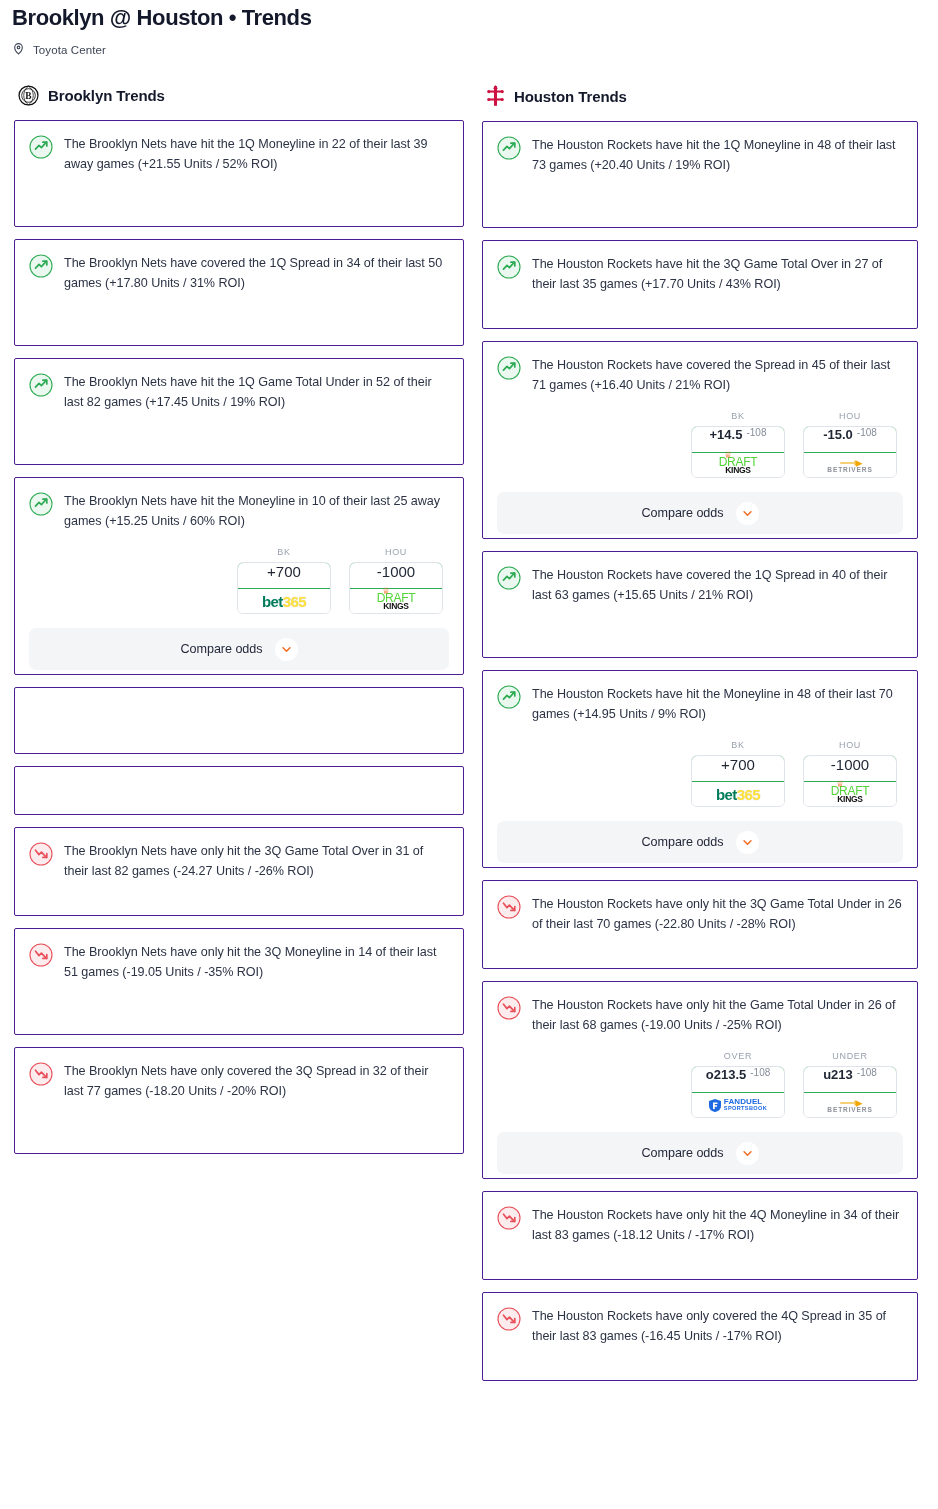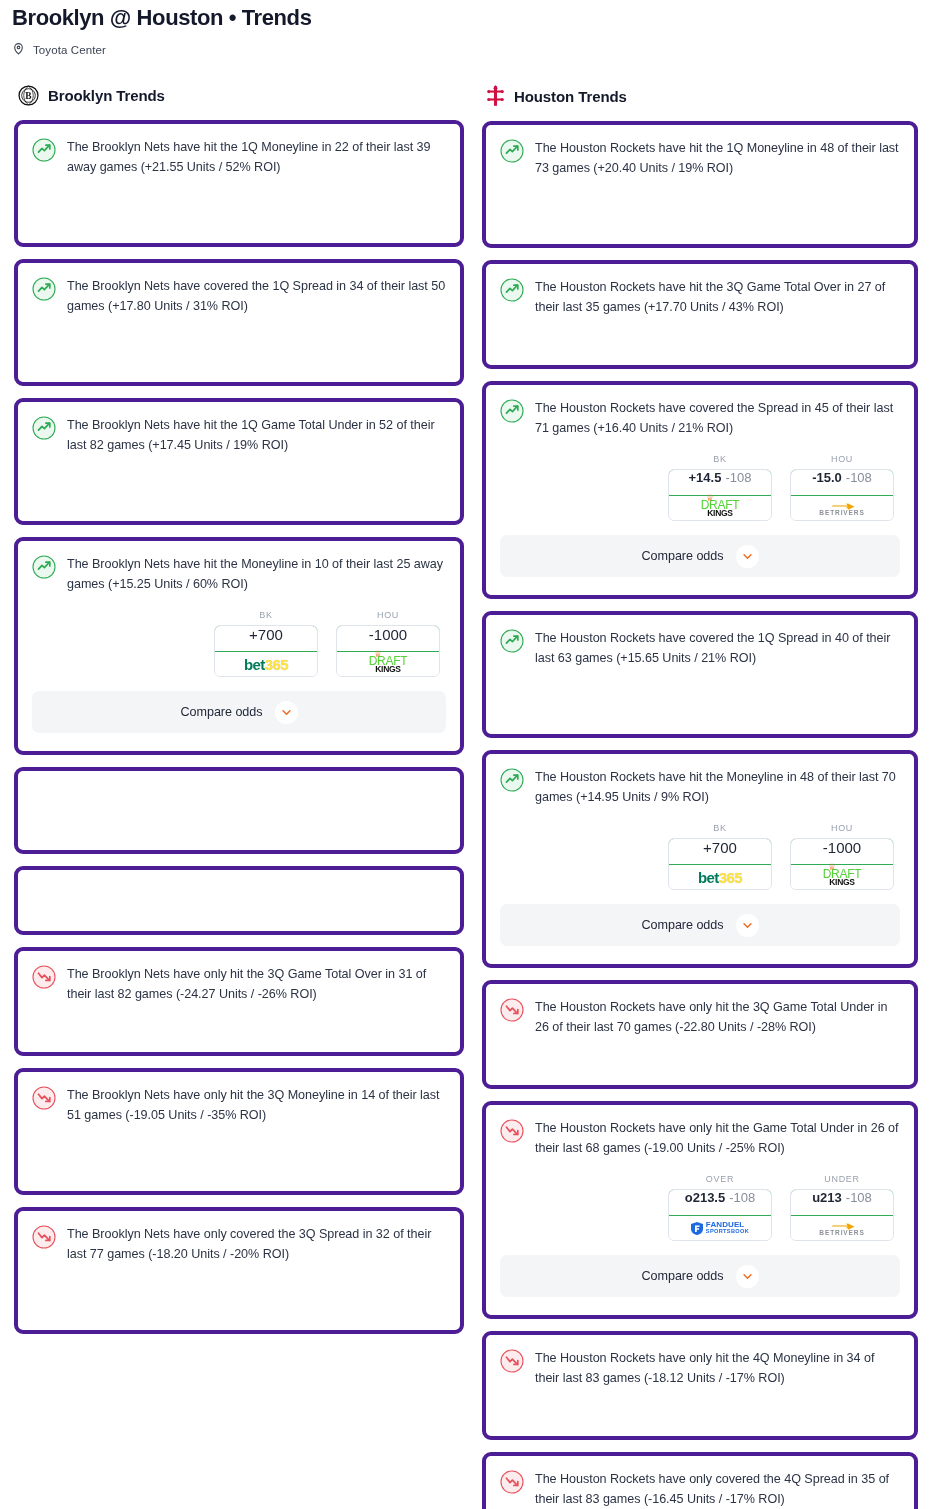--- a/index.html
+++ b/index.html
@@ -55,25 +55,25 @@
   .col-header-title {
     font-size: 15px;
     font-weight: 700;
     color: #13182b;
     letter-spacing: -0.1px;
   }
   .team-logo { flex: 0 0 auto; display: block; }
 
   
   .trend-card {
-    border: 4px solid #4c1d95;
-    border-radius: 9px;
+    border: 1px solid #4c1d95;
+    border-radius: 2px;
     background: #ffffff;
     margin-bottom: 12px;
-    padding: 13px 14px 18px 14px;
+    padding: 13px 14px 4px 14px;
     overflow: hidden;
   }
   .trend-top { display: flex; gap: 11px; align-items: flex-start; }
   .trend-icon { flex: 0 0 auto; margin-top: 1px; }
   .trend-text {
     font-size: 12.6px;
     line-height: 20px;
     color: #2b3345;
     letter-spacing: -0.05px;
   }
@@ -82,21 +82,21 @@
   .card-pad-md { height: 30px; }
 
   
   .odds-area {
     display: flex;
     justify-content: flex-end;
     gap: 18px;
     margin-top: 16px;
     padding-right: 6px;
   }
-  .odds-col { width: 104px; }
+  .odds-col { width: 94px; }
   .odds-label {
     text-align: center;
     font-size: 9px;
     color: #9aa1ae;
     letter-spacing: 0.7px;
     margin-bottom: 5px;
     text-transform: uppercase;
   }
   .odds-box {
     border: 1px solid #dfe3ea;
@@ -110,21 +110,21 @@
     margin: -1px -1px 0 -1px;
     height: 27px;
     display: flex;
     align-items: flex-start;
     justify-content: center;
     gap: 4px;
     background: #fff;
   }
   .price-main { font-size: 13px; font-weight: 700; color: #1e2533; }
   .price-main.thin { font-weight: 400; font-size: 15px; }
-  .price-juice { font-size: 13px; color: #868d9b; }
+  .price-juice { font-size: 10px; color: #868d9b; }
   .book-slot {
     height: 24px;
     display: flex;
     align-items: center;
     justify-content: center;
     background: #fff;
   }
 
   
   .bk-bet365 { font-size: 15px; font-weight: 800; letter-spacing: -0.6px; line-height: 1; }

